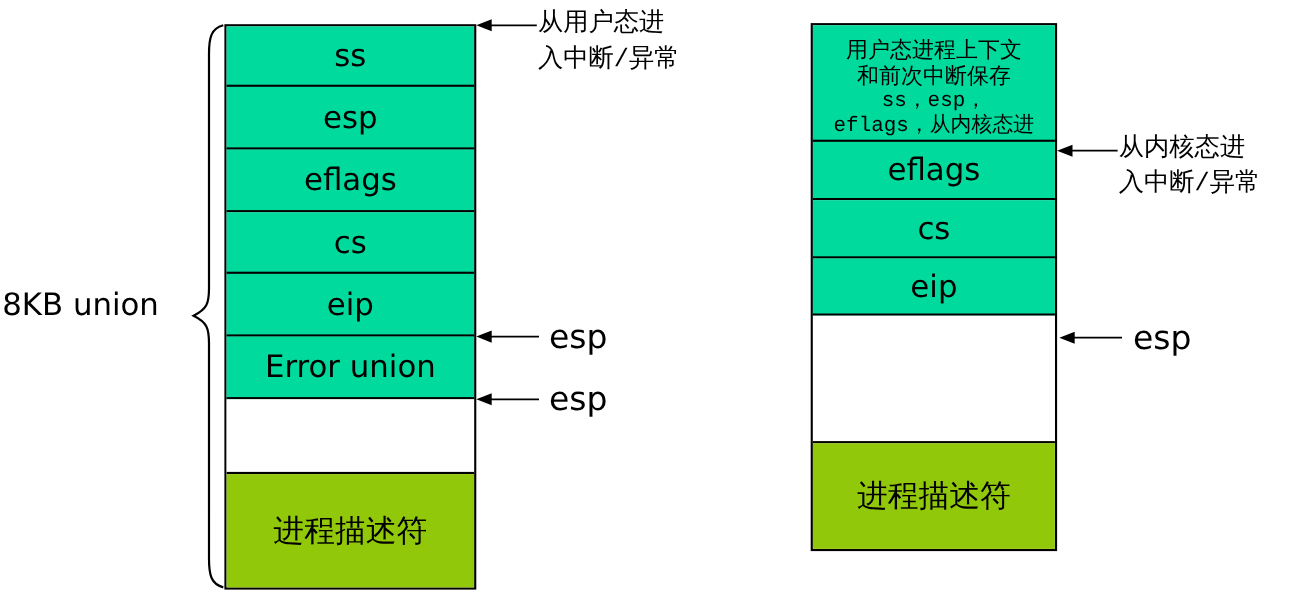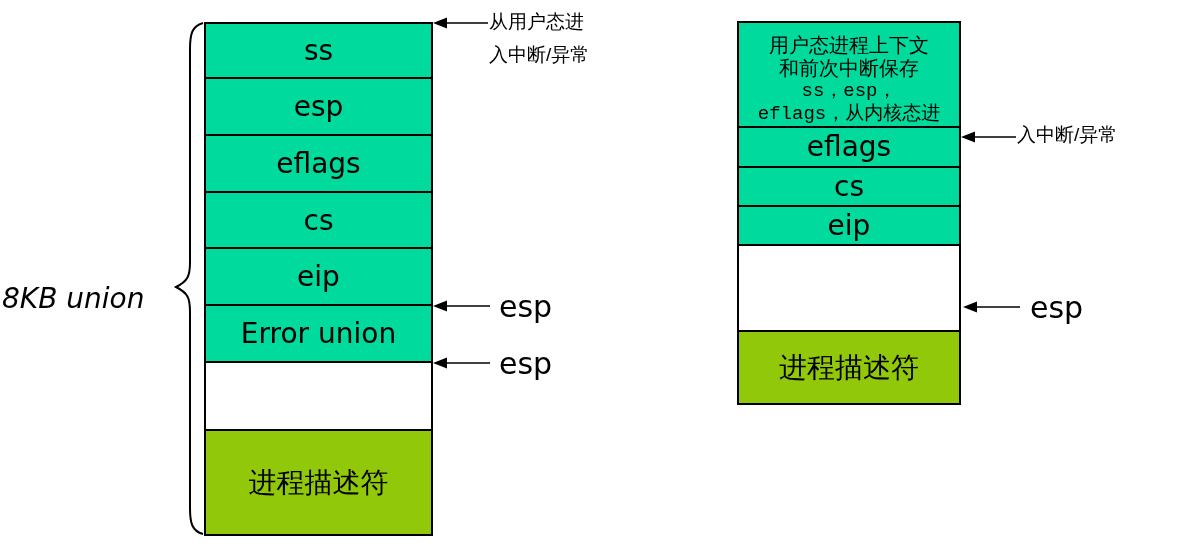--- a/index.html
+++ b/index.html
@@ -18,21 +18,21 @@
     pointer-events: none;
   }
   .stack {
     position: absolute;
     box-sizing: border-box;
     border: 2px solid #000;
     display: flex;
     flex-direction: column;
   }
   .stack-left  { left: 204px; top: 22px; width: 229px; height: 514px; }
-  .stack-right { left: 737px; top: 21px; width: 224px; height: 384px; }
+  .stack-right { left: 737px; top: 21px; width: 224px; height: 480px; }
   .cell {
     box-sizing: border-box;
     border-bottom: 2px solid #000;
     display: flex;
     align-items: center;
     justify-content: center;
     font-size: 28px;
     color: #000;
     background: var(--cell_teal, #00da9d);
     text-align: right;
@@ -53,22 +53,22 @@
   .ctx-zh {
     font-family: "DejaVu Serif", "Liberation Serif", serif;
     font-size: 20px;
   }
   .ctx-latin {
     font-family: Liberation Mono, monospace;
     font-size: 19px;
   }
   .annotation-zh {
     position: absolute;
-    font-family: Liberation Sans, sans-serif;
-    font-size: 19px;
+    font-family: Liberation Mono, monospace;
+    font-size: 23px;
     color: #000;
     white-space: nowrap;
   }
   .annotation-zh .line { display: block; }
   .label-sans {
     position: absolute;
     font-family: "DejaVu Sans", "Liberation Sans", sans-serif;
     font-size: 30px;
     color: #000;
     white-space: nowrap;
@@ -116,21 +116,21 @@
       <line x1="318" y1="365" x2="318" y2="408" stroke-width="4"></line>
       <polygon points="318,422 310.5,406 325.5,406" fill="#000"></polygon>
     </g>
 
     <g>
       <line x1="847" y1="308" x2="847" y2="341" stroke-width="4"></line>
       <polygon points="847,355 839.5,339 854.5,339" fill="#000"></polygon>
     </g>
   </svg>
 
-  <div class="label-sans union-label" style="left:2px; top:282px;font-style:italic;">8KB union</div>
+  <div class="label-sans union-label" style="left:2px; top:260px;">8KB union</div>
 
   <div class="stack stack-left">
     <div class="cell" style="height:55px">ss</div>
     <div class="cell" style="height:57px">esp</div>
     <div class="cell" style="height:57px">eflags</div>
     <div class="cell" style="height:56px">cs</div>
     <div class="cell" style="height:57px">eip</div>
     <div class="cell" style="height:57px">Error union</div>
     <div class="cell cell-white" style="height:68px"></div>
     <div class="cell cell-green" style="height:103px">进程描述符</div>
@@ -152,18 +152,19 @@
       <span class="ctx-latin">eflags，从内核态进</span>
     </div>
     <div class="cell" style="height:57px">eflags</div>
     <div class="cell" style="height:57px">cs</div>
     <div class="cell" style="height:56px">eip</div>
     <div class="cell cell-white" style="height:125px"></div>
     <div class="cell cell-green" style="height:103px">进程描述符</div>
   </div>
 
   <div class="annotation-zh" style="left:1017px; top:119px; line-height:32px;">
+    <span class="line">从内核态进</span>
     <span class="line">入中断/异常</span>
   </div>
 
   <div class="label-sans" style="left:1030px; top:290px;">esp</div>
 
 </div>
 
 </body></html>

